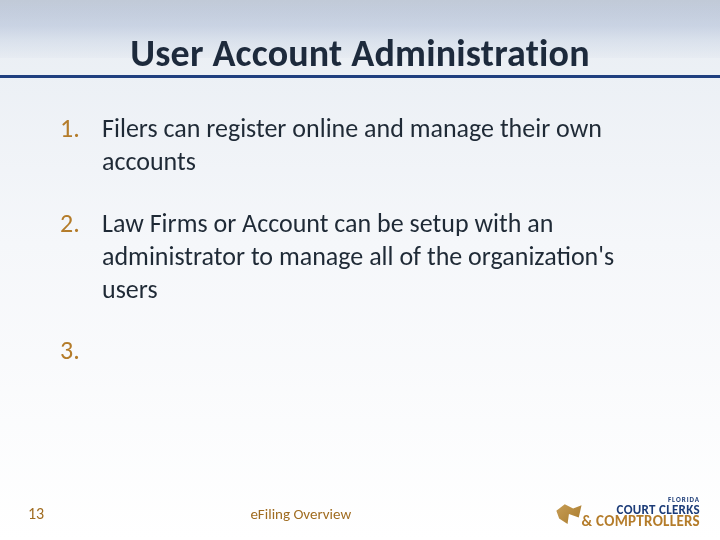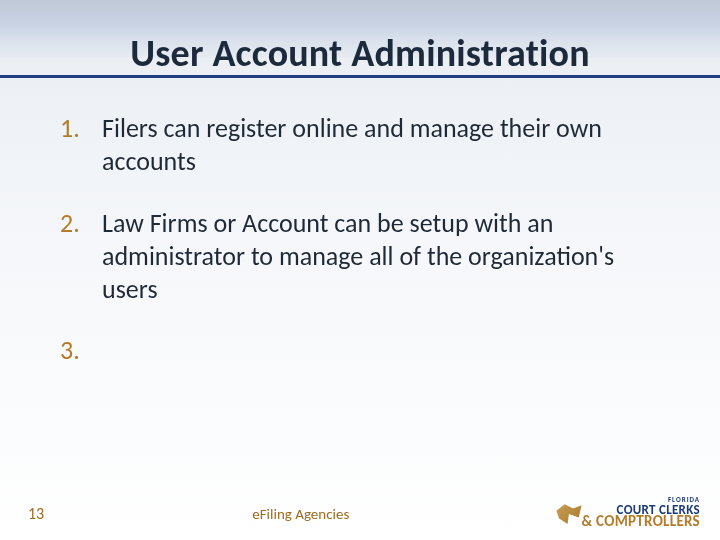--- a/index.html
+++ b/index.html
@@ -144,21 +144,21 @@
     </li>
     <li>
       <span class="num">3.</span>
     </li>
   </ol>
 </div>
 
 <div class="footer">
   <div class="page-num">13</div>
   <div class="footer-center">
-    <span class="footer-label">eFiling Agencies</span>
+    <span class="footer-label">eFiling Overview</span>
   </div>
   <div class="logo">
     <div class="logo-mark"></div>
     <div class="logo-text">
       <span class="logo-line1">FLORIDA</span>
       <span class="logo-line2">COURT CLERKS</span>
       <span class="logo-line3">&amp; COMPTROLLERS</span>
     </div>
   </div>
 </div>

